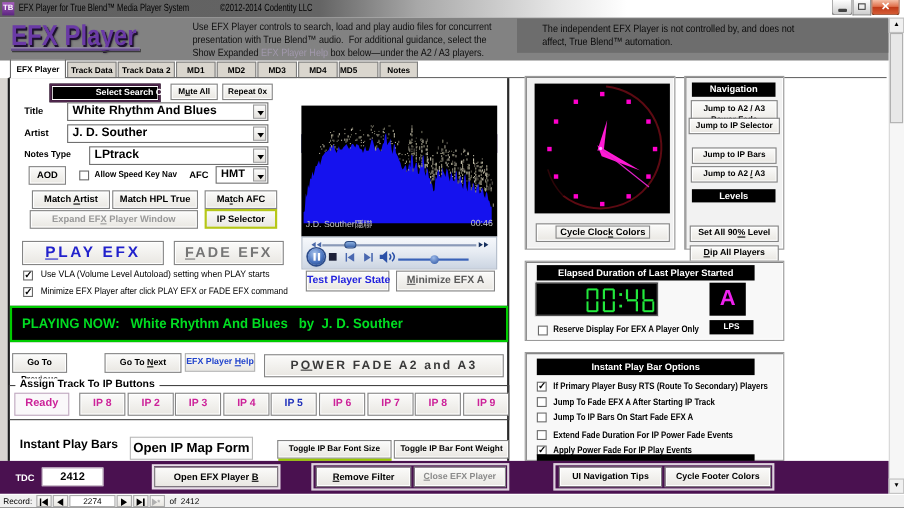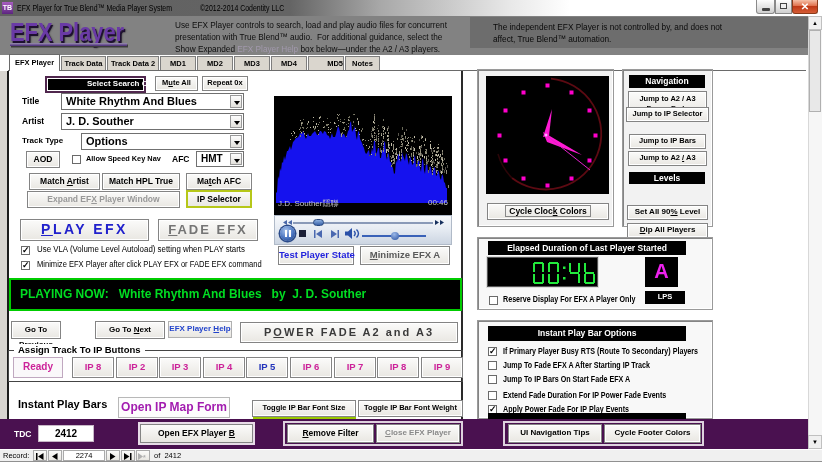--- a/index.html
+++ b/index.html
@@ -38,21 +38,21 @@
 <div class="a" style="left:175px;top:19px;font-size:9.5px;line-height:12px;color:#0e0e0e;white-space:nowrap;transform:scaleX(0.867);transform-origin:0 0;">Use EFX Player controls to search, load and play audio files for concurrent<br>presentation with True Blend™ audio.&nbsp; For additional guidance, select the<br>Show Expanded <span style="color:#a299ad;">EFX Player Help</span> box below—under the A2 / A3 players.</div>
 <div class="a" style="left:470px;top:17px;width:338px;height:31px;background:#6d6d6d;"></div>
 <div class="a" style="left:493px;top:21px;font-size:9.5px;line-height:12px;color:#0a0a0a;white-space:nowrap;transform:scaleX(0.87);transform-origin:0 0;">The independent EFX Player is not controlled by, and does not<br>affect, True Blend™ automation.</div>
 
 <div class="a" style="left:61px;top:56px;width:45px;height:15px;background:#dad6ce;border:1px solid #7e7e7e;font-size:7.5px;font-weight:bold;text-align:center;line-height:13px;">Track Data</div>
 <div class="a" style="left:107px;top:56px;width:52px;height:15px;background:#dad6ce;border:1px solid #7e7e7e;font-size:7.5px;font-weight:bold;text-align:center;line-height:13px;">Track Data 2</div>
 <div class="a" style="left:160px;top:56px;width:36px;height:15px;background:#dad6ce;border:1px solid #7e7e7e;font-size:7.5px;font-weight:bold;text-align:center;line-height:13px;">MD1</div>
 <div class="a" style="left:197px;top:56px;width:36px;height:15px;background:#dad6ce;border:1px solid #7e7e7e;font-size:7.5px;font-weight:bold;text-align:center;line-height:13px;">MD2</div>
 <div class="a" style="left:234px;top:56px;width:36px;height:15px;background:#dad6ce;border:1px solid #7e7e7e;font-size:7.5px;font-weight:bold;text-align:center;line-height:13px;">MD3</div>
 <div class="a" style="left:271px;top:56px;width:36px;height:15px;background:#dad6ce;border:1px solid #7e7e7e;font-size:7.5px;font-weight:bold;text-align:center;line-height:13px;">MD4</div>
-<div class="a" style="left:308px;top:56px;width:36px;height:15px;background:#dad6ce;border:1px solid #7e7e7e;font-size:7.5px;font-weight:bold;text-align:right;line-height:13px;">MD5</div>
+<div class="a" style="left:308px;top:56px;width:36px;height:15px;background:#dad6ce;border:1px solid #7e7e7e;font-size:7.5px;font-weight:bold;text-align:left;line-height:13px;">MD5</div>
 <div class="a" style="left:345px;top:56px;width:35px;height:15px;background:#dad6ce;border:1px solid #7e7e7e;font-size:7.5px;font-weight:bold;text-align:center;line-height:13px;">Notes</div>
 <div class="a" style="left:8px;top:70px;width:798px;height:1px;background:#6a6a6a;"></div>
 <div class="a" style="left:9px;top:54px;width:51px;height:17px;background:#fff;border:1px solid #6a6a6a;border-bottom:none;font-size:7.5px;font-weight:bold;text-align:center;line-height:15px;">EFX Player</div>
 
 <div class="a" style="left:0;top:71px;width:7px;height:348px;background:#d8d5d0;"></div>
 <div class="a" style="left:7px;top:71px;width:2px;height:348px;background:#1c1c1c;"></div>
 <div class="a" style="left:461px;top:71px;width:2px;height:348px;background:#2a2a2a;"></div>
 
 <div class="blk" style="left:45px;top:76px;width:101px;height:17px;font-size:8px;line-height:12px;border:2px solid #50274e;box-shadow:inset 0 0 0 1px #fff;white-space:nowrap;padding-left:40px;">Select Search Category</div>
 <div class="btn" style="left:155px;top:76px;width:43px;height:15px;font-size:7.5px;line-height:12px;">M<u>u</u>te All</div>
@@ -61,23 +61,23 @@
 <div class="lbl" style="left:22px;top:96px;font-size:8.5px;">Title</div>
 <div class="combo" style="left:61px;top:93px;width:183px;height:17px;">
     <span class="tx">White Rhythm And Blues</span>
     <span class="ar"></span>
   </div>
 <div class="lbl" style="left:22px;top:116px;font-size:8.5px;">Artist</div>
 <div class="combo" style="left:61px;top:113px;width:183px;height:17px;">
     <span class="tx">J. D. Souther</span>
     <span class="ar"></span>
   </div>
-<div class="lbl" style="left:22px;top:136px;font-size:8px;">Track Type</div>
+<div class="lbl" style="left:22px;top:136px;font-size:8px;">Notes Type</div>
 <div class="combo" style="left:81px;top:133px;width:163px;height:17px;">
-    <span class="tx">Options</span>
+    <span class="tx">LPtrack</span>
     <span class="ar"></span>
   </div>
 
 <div class="btn" style="left:26px;top:151px;width:34px;height:17px;font-size:8.5px;line-height:14px;">AOD</div>
 <div class="cb" style="left:72px;top:155px;"></div>
 <div class="lbl" style="left:86px;top:154px;font-size:8px;transform:scaleX(0.92);transform-origin:0 0;">Allow Speed Key Nav</div>
 <div class="lbl" style="left:172px;top:154px;font-size:8.5px;">AFC</div>
 <div class="combo" style="left:196px;top:151px;width:48px;height:16px;">
     <span class="tx" style="font-size:10px;">HMT</span>
     <span class="ar"></span>
@@ -630,21 +630,21 @@
 <div class="btn" style="left:116px;top:357px;width:42px;height:21px;font-size:9.5px;line-height:18px;color:#cc2299;">IP 2</div>
 <div class="btn" style="left:159px;top:357px;width:42px;height:21px;font-size:9.5px;line-height:18px;color:#cc2299;">IP 3</div>
 <div class="btn" style="left:203px;top:357px;width:42px;height:21px;font-size:9.5px;line-height:18px;color:#cc2299;">IP 4</div>
 <div class="btn" style="left:246px;top:357px;width:42px;height:21px;font-size:9.5px;line-height:18px;color:#2233bb;">IP 5</div>
 <div class="btn" style="left:290px;top:357px;width:42px;height:21px;font-size:9.5px;line-height:18px;color:#cc2299;">IP 6</div>
 <div class="btn" style="left:334px;top:357px;width:42px;height:21px;font-size:9.5px;line-height:18px;color:#cc2299;">IP 7</div>
 <div class="btn" style="left:377px;top:357px;width:42px;height:21px;font-size:9.5px;line-height:18px;color:#cc2299;">IP 8</div>
 <div class="btn" style="left:421px;top:357px;width:42px;height:21px;font-size:9.5px;line-height:18px;color:#cc2299;">IP 9</div>
 
 <div class="lbl" style="left:18px;top:398px;font-size:11px;">Instant Play Bars</div>
-<div class="btn" style="left:118px;top:397px;width:112px;height:21px;font-size:12px;line-height:18px;color:#a21caf;box-shadow:none;border:1px solid #b8b8b8;background:#fdfdfd;">Open IP Map Form</div>
+<div class="btn" style="left:118px;top:397px;width:112px;height:21px;font-size:12px;line-height:18px;color:#000000;box-shadow:none;border:1px solid #b8b8b8;background:#fdfdfd;">Open IP Map Form</div>
 <div class="btn" style="left:252px;top:400px;width:104px;height:17px;font-size:7.5px;line-height:14px;">Toggle IP Bar Font Size</div>
 <div class="a" style="left:253px;top:417px;width:103px;height:2px;background:#9ac800;"></div>
 <div class="btn" style="left:358px;top:400px;width:105px;height:17px;font-size:7.5px;line-height:14px;">Toggle IP Bar Font Weight</div>
 
 <div class="a" style="left:477px;top:69px;width:137px;height:158px;background:#f2f2f2;border:1px solid #9a9a9a;box-shadow:inset 1px 1px 0 #848484, inset -1px -1px 0 #ffffff;"></div>
 <div class="a" style="left:486px;top:76px;width:123px;height:118px;background:#000;">
 <svg width="123" height="118" style="position:absolute;left:0;top:0;" viewBox="0 0 123 118">
 <path d="M 65,2.7 A 55.5,55.5 0 1 1 26,102" fill="none" stroke="#5c0a12" stroke-width="1.8"></path>
       <path d="M 26,102 A 55.5,55.5 0 0 1 12,78" fill="none" stroke="#2c0508" stroke-width="1.5"></path>
 <g fill="#ff00cc">

